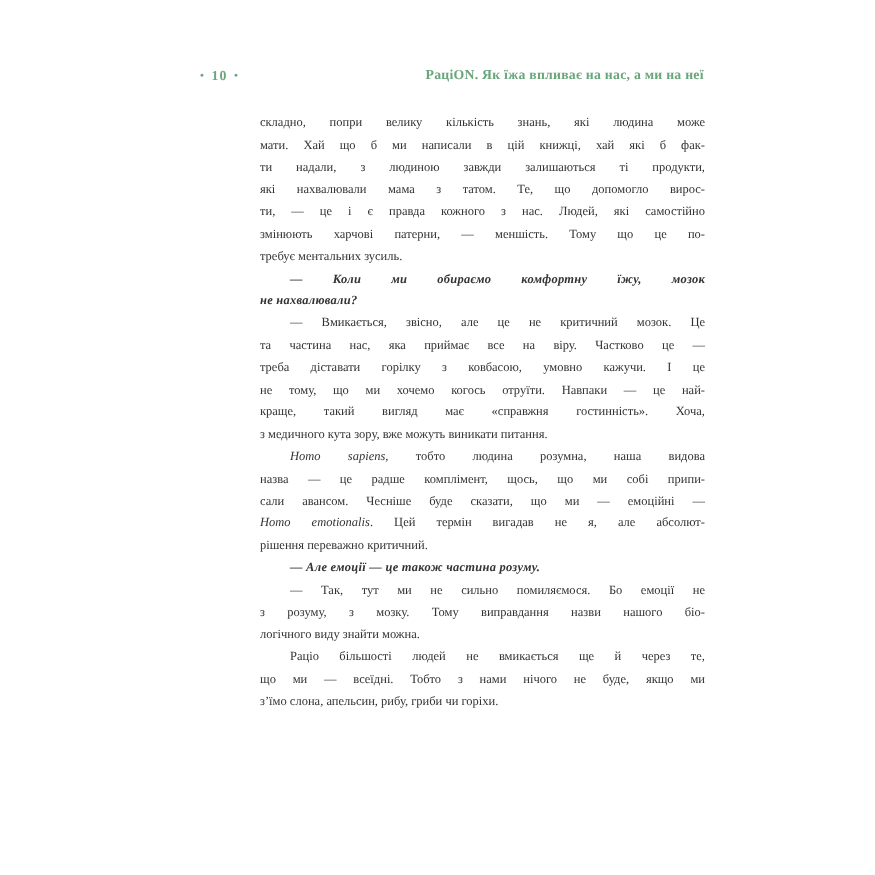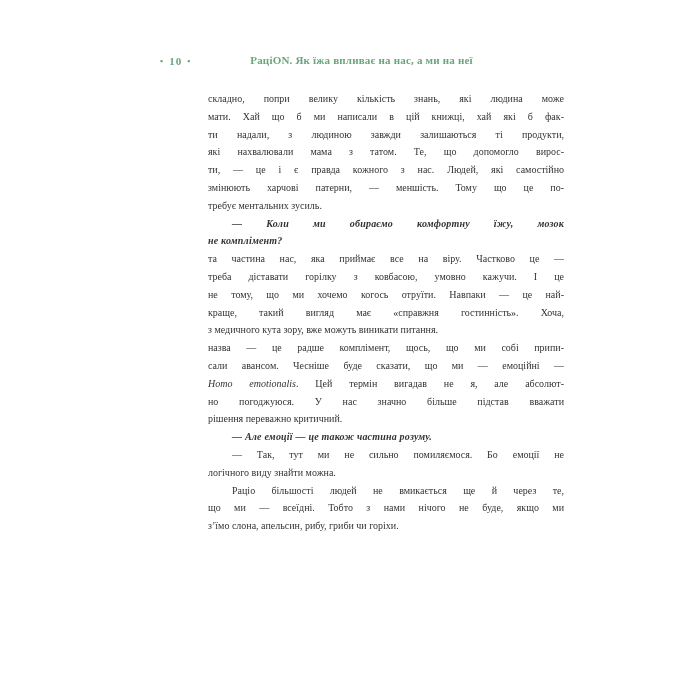--- a/index.html
+++ b/index.html
@@ -37,21 +37,21 @@
     vertical-align: 1px;
   }
   .pagenum .num {
     margin: 0 5px;
   }
   .running-title {
     position: absolute;
     left: 0;
     top: 0;
     width: 100%;
-    text-align: center;
+    text-align: right;
     color: #6aa57c;
     font-size: 11px;
     font-weight: 700;
     letter-spacing: 0.2px;
     white-space: nowrap;
   }
   .body-text {
     position: absolute;
     left: 208px;
     top: 90px;
@@ -97,41 +97,43 @@
         <div class="line first"><span>складно, попри велику кількість знань, які людина може</span></div>
         <div class="line"><span>мати. Хай що б ми написали в цій книжці, хай які б фак-</span></div>
         <div class="line"><span>ти надали, з людиною завжди залишаються ті продукти,</span></div>
         <div class="line"><span>які нахвалювали мама з татом. Те, що допомогло вирос-</span></div>
         <div class="line"><span>ти, — це і є правда кожного з нас. Людей, які самостійно</span></div>
         <div class="line"><span>змінюють харчові патерни, — меншість. Тому що це по-</span></div>
         <div class="line last"><span>требує ментальних зусиль.</span></div>
       </div>
       <div class="para indent question">
         <div class="line first"><span>— Коли ми обираємо комфортну їжу, мозок</span></div>
-        <div class="line last"><span>не комплімент?</span></div>
+        <div class="line last"><span>не нахвалювали?</span></div>
       </div>
       <div class="para indent">
+        <div class="line first"><span>— Вмикається, звісно, але це не критичний мозок. Це</span></div>
         <div class="line"><span>та частина нас, яка приймає все на віру. Частково це —</span></div>
         <div class="line"><span>треба діставати горілку з ковбасою, умовно кажучи. І це</span></div>
         <div class="line"><span>не тому, що ми хочемо когось отруїти. Навпаки — це най-</span></div>
         <div class="line"><span>краще, такий вигляд має «справжня гостинність». Хоча,</span></div>
         <div class="line last"><span>з медичного кута зору, вже можуть виникати питання.</span></div>
       </div>
       <div class="para indent">
+        <div class="line first"><span class="italic">Homo sapiens</span><span>, тобто людина розумна, наша видова</span></div>
         <div class="line"><span>назва — це радше комплімент, щось, що ми собі припи-</span></div>
         <div class="line"><span>сали авансом. Чесніше буде сказати, що ми — емоційні —</span></div>
         <div class="line"><span class="italic">Homo emotionalis</span><span>. Цей термін вигадав не я, але абсолют-</span></div>
-        <div class="line"><span>но погоджуюся. У нас значно більше підстав вважати</span></div>
         <div class="line last"><span>рішення переважно критичний.</span></div>
       </div>
       <div class="para indent question">
         <div class="line first last"><span>— Але емоції — це також частина розуму.</span></div>
       </div>
       <div class="para indent">
         <div class="line first"><span>— Так, тут ми не сильно помиляємося. Бо емоції не</span></div>
+        <div class="line"><span>з розуму, з мозку. Тому виправдання назви нашого біо-</span></div>
         <div class="line last"><span>логічного виду знайти можна.</span></div>
       </div>
       <div class="para indent">
         <div class="line first"><span>Раціо більшості людей не вмикається ще й через те,</span></div>
         <div class="line"><span>що ми — всеїдні. Тобто з нами нічого не буде, якщо ми</span></div>
         <div class="line last"><span>з’їмо слона, апельсин, рибу, гриби чи горіхи.</span></div>
       </div>
     </div>
 </div>
 

